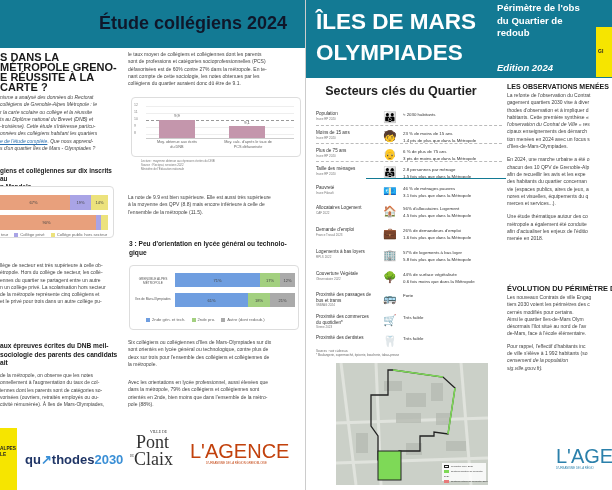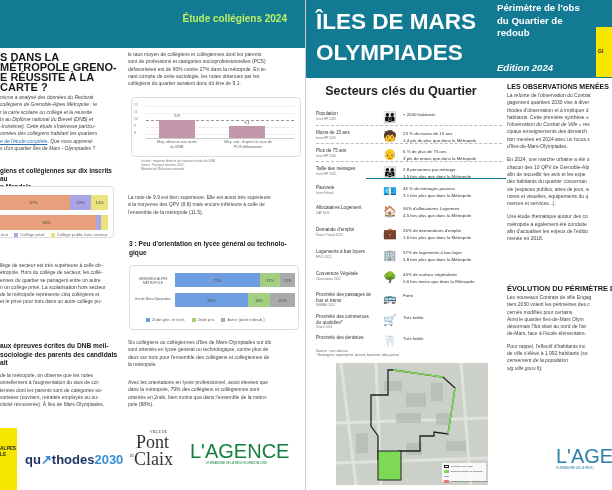--- a/index.html
+++ b/index.html
@@ -3,21 +3,21 @@
 <meta charset="utf-8">
 <style>
 *{box-sizing:border-box;margin:0;padding:0}
 body{width:612px;height:490px;overflow:hidden;background:#fff;font-family:"Liberation Sans",sans-serif;color:#333;position:relative}
 .page{position:absolute;top:0;height:490px;overflow:hidden;background:#fff}
 #p1{left:0;width:305px}
 #p2{left:306px;width:306px}
 .divider{position:absolute;left:305px;top:0;width:1px;height:490px;background:#ccc}
 .banner{position:absolute;left:0;top:0;width:100%;height:48px;background:#137a94}
 .banner2{height:78px;width:100%}
-.h-etude{position:absolute;right:18px;top:13px;color:#bef264;font-size:10px;font-weight:bold}
+.h-etude{position:absolute;right:18px;top:13px;color:#0f172a;font-size:18px;font-weight:bold}
 .col{position:absolute;font-size:5px;line-height:7.3px;color:#444}
 .h-sec{font-weight:bold;font-size:11px;line-height:10px;color:#1a1a1a}
 .ital{font-style:italic}
 .link{color:#2b6fae;text-decoration:underline}
 .chartbox{border:1px solid #ddd;border-radius:4px;position:absolute;background:#fff}
 .bar{position:absolute;font-size:4px;color:#444;text-align:center;display:flex;align-items:center;justify-content:center}
 .legend{position:absolute;font-size:4.2px;color:#666;display:flex;gap:6px;white-space:nowrap}
 .lg-sw{display:inline-block;width:4px;height:4px;margin-right:2px;vertical-align:middle}
 .title-big{position:absolute;left:10px;top:6px;color:#fff;font-size:22.5px;font-weight:bold;line-height:31px}
 .baro{position:absolute;left:191px;top:2px;color:#fff;font-weight:bold;font-size:9.6px;line-height:12.5px}
@@ -180,21 +180,21 @@
   </div>
   <div class="logo" style="left:25px;top:452px;font-size:13px;font-weight:bold;color:#1f3566;white-space:nowrap">
     <span>qu</span><span style="color:#3a8fd6">↗</span><span>thodes</span><span style="color:#3a8fd6">2030</span>
   </div>
   <div class="logo" style="left:128px;top:430px;width:60px;height:60px;font-family:'Liberation Serif',serif;color:#333">
     <div style="position:absolute;left:22px;top:0;font-size:3.8px">VILLE DE</div>
     <div style="position:absolute;left:8px;top:3px;font-size:18px;line-height:18px">Pont</div>
     <div style="position:absolute;left:2px;top:24px;font-size:3px">DE</div>
     <div style="position:absolute;left:6px;top:19px;font-size:18px;line-height:20px">Claix</div>
   </div>
-  <div class="logo" style="left:190px;top:440px;color:#15803d;white-space:nowrap">
+  <div class="logo" style="left:190px;top:440px;color:#c2410c;white-space:nowrap">
     <span style="font-size:20px">L'</span><span style="font-size:20px">AGENCE</span>
     <div style="font-size:2.8px;margin-top:-2px;padding-left:16px">D'URBANISME DE LA RÉGION GRENOBLOISE</div>
   </div>
 </div>
 
 <div class="divider"></div>
 
 <div class="page" id="p2">
   <div class="banner banner2">
     <div class="title-big">

